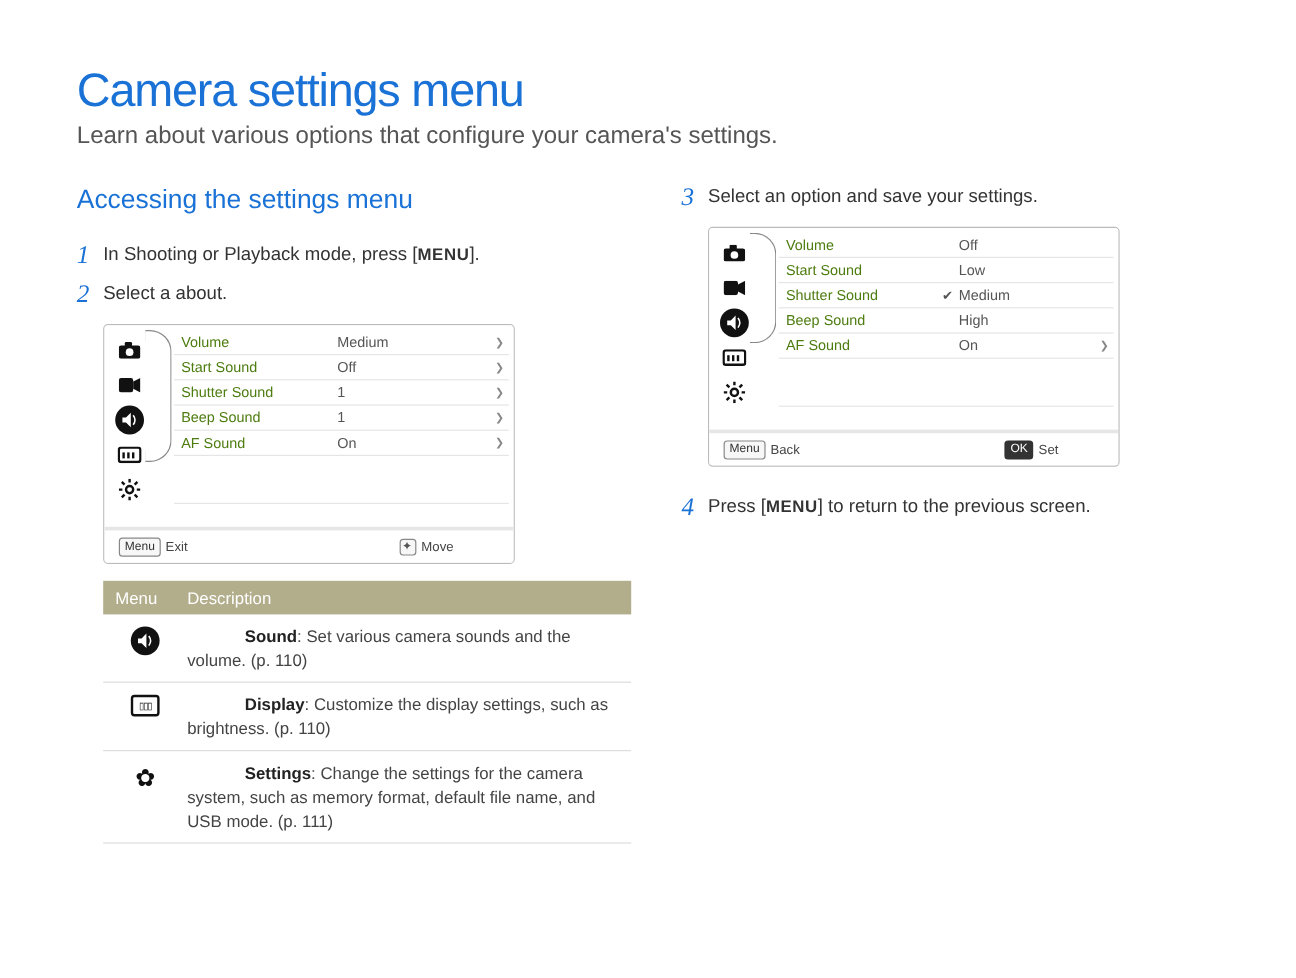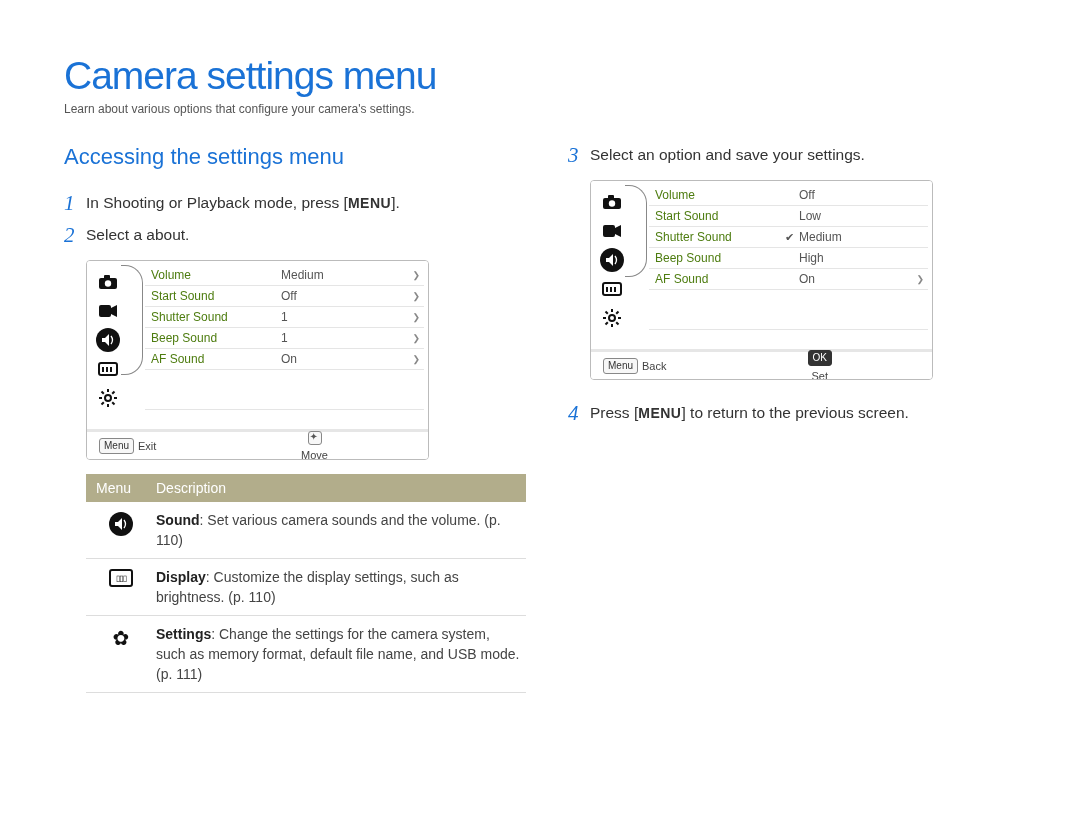--- a/index.html
+++ b/index.html
@@ -18,21 +18,21 @@
     position: relative;
   }
   .title {
     color: #1a72d6;
     font-size: 39px;
     font-weight: 400;
     letter-spacing: -1px;
     margin: 0 0 4px 0;
   }
   .subtitle {
-    font-size: 12px;
+    font-size: 20px;
     color: #555;
     margin: 0 0 28px 0;
   }
   .columns {
     display: flex;
     gap: 36px;
   }
   .col-left { width: 468px; }
   .col-right { flex: 1; }
   .section-heading {
@@ -158,21 +158,21 @@
     font-size: 11px;
     color: #444;
     padding: 0 2px;
   }
   .footer-seg {
     display: flex;
     align-items: center;
     gap: 4px;
     padding-left: 10px;
   }
-  .footer-seg.right { margin-left: auto; margin-right: 98px; flex-direction: column;}
+  .footer-seg.right { margin-left: auto; margin-right: 48px;}
   .btn-chip {
     border: 1px solid #888;
     border-radius: 3px;
     padding: 0 4px;
     font-size: 10px;
     line-height: 14px;
     background: #f7f7f7;
     color: #333;
   }
   .btn-chip.dark {
@@ -218,20 +218,21 @@
   .desc-row .tx {
     flex: 1;
     font-size: 14px;
     color: #444;
     line-height: 20px;
     padding-right: 6px;
   }
   .desc-row .bold {
     font-weight: 700;
     color: #222;
+    margin-left: 48px;
   }
 
   
   .page-footer {
     position: absolute;
     left: 0; bottom: 18px;
     width: 100%;
     text-align: center;
     font-size: 12px;
     color: #888;

